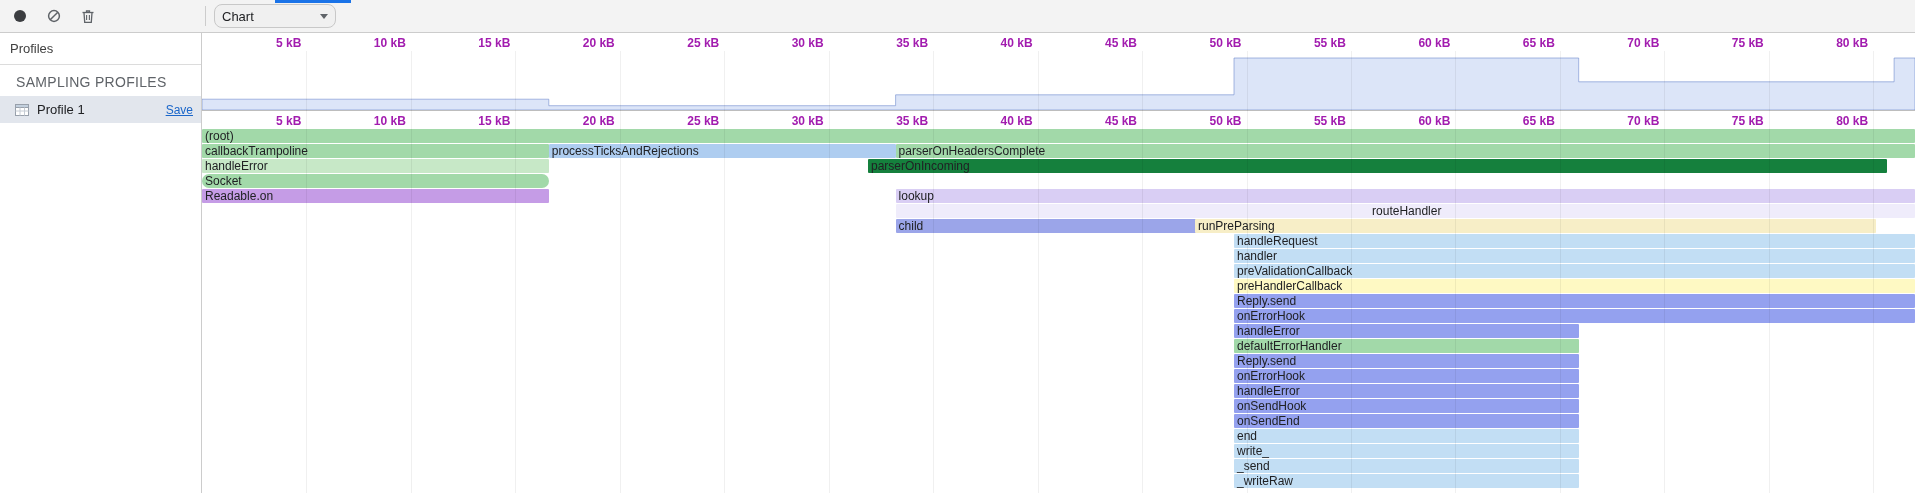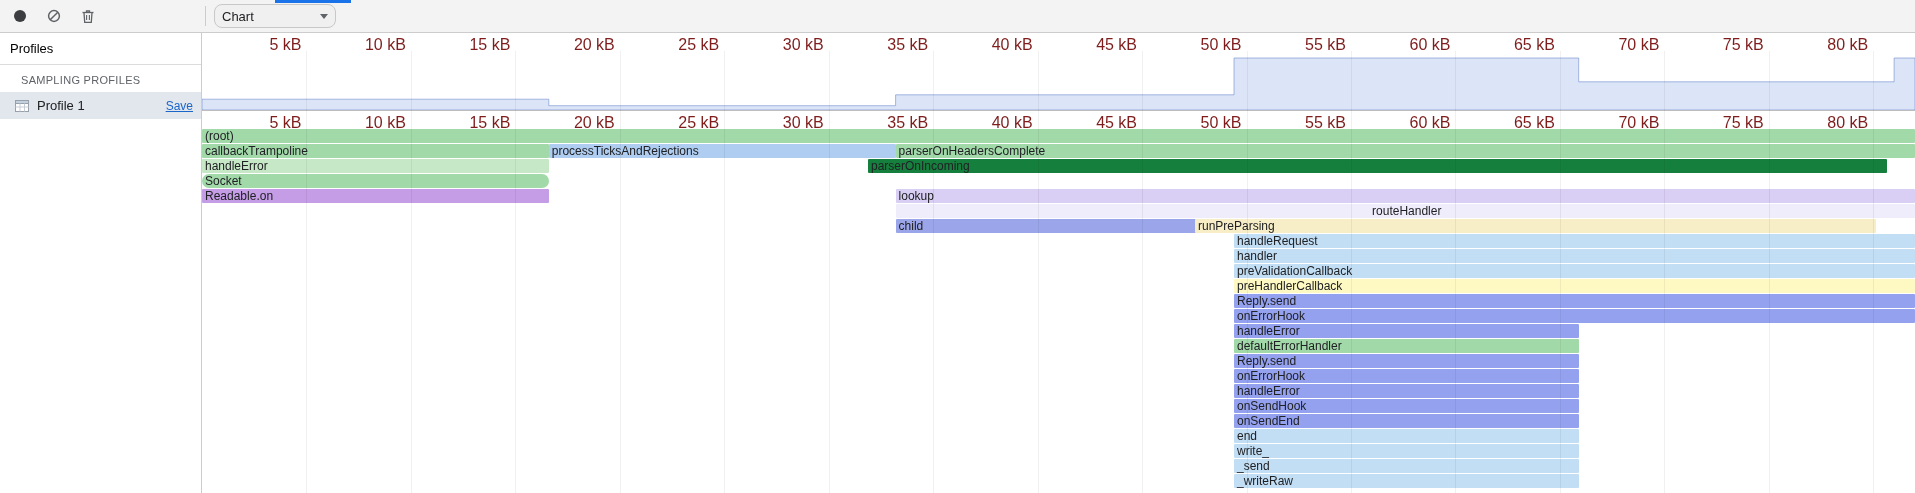--- a/index.html
+++ b/index.html
@@ -15,34 +15,34 @@
   .tb-sep{width:1px;height:20px;background:#ccc;margin-left:95px;}
   .view-select{margin-left:8px;width:122px;height:24px;box-sizing:border-box;border:1px solid #c8c8c8;
     border-radius:8px;background:#f0f0f0;display:flex;align-items:center;padding:0 7px;font-size:13px;
     color:#202124;cursor:pointer;}
   .view-select .vs-label{flex:1;}
   .select-arrow{width:0;height:0;border-left:4px solid transparent;border-right:4px solid transparent;
     border-top:5px solid #5f6368;}
 
   
   .sidebar{position:absolute;top:33px;left:0;width:201px;bottom:0;background:#fff;border-right:1px solid #ccc;}
-  .sidebar-header{padding:8px 10px;font-size:13px;color:#000000;border-bottom:1px solid #dcdcdc;}
-  .sidebar-section{padding:9px 21px 6px;font-size:11px;color:#5f6368;letter-spacing:.3px;}
+  .sidebar-header{padding:8px 10px;font-size:13px;color:#404040;border-bottom:1px solid #dcdcdc;}
+  .sidebar-section{padding:9px 16px 6px;font-size:14px;color:#5f6368;letter-spacing:.3px;}
   .profile-item{display:flex;align-items:center;height:27px;padding:0 8px 0 14px;
     background:var(--selected-row-bg,#e2e6ed);cursor:pointer;}
   .profile-icon{display:flex;margin-right:7px;}
   .profile-name{font-size:13px;color:#202124;flex:1;}
   .save-link{font-size:12px;color:#1b66c9;text-decoration:underline;cursor:pointer;}
 
   
   .main{position:absolute;top:33px;left:202px;right:0;bottom:0;background:#fff;}
   .ruler{position:relative;height:18px;}
   .ruler-top{position:absolute;top:0;left:0;right:0;}
-  .tick-label{position:absolute;top:3px;font-size:16px;color:#7f1d1d;
-    transform:translateX(calc(-100% - 5px));white-space:nowrap;}
+  .tick-label{position:absolute;top:3px;font-size:12px;color:#a21caf;
+    transform:translateX(calc(-100% - 5px));white-space:nowrap;font-weight:bold;}
   .chart-body{position:absolute;top:18px;left:0;right:0;bottom:0;}
   .overview{height:60px;border-bottom:1px solid #bdbdbd;box-sizing:border-box;position:relative;cursor:crosshair;}
   .overview svg{display:block;}
   .flame{position:relative;}
   .flame-row{position:relative;height:15px;}
   .flame-bar{position:absolute;top:0;height:14px;overflow:hidden;border-radius:1px;}
   .bar-label{display:block;font-size:12px;line-height:14px;padding-left:3px;color:#202124;white-space:nowrap;}
   .gridlines{position:absolute;top:0;bottom:0;left:0;right:0;pointer-events:none;z-index:5;}
   .gridline{position:absolute;top:0;bottom:0;width:1px;background:rgba(0,0,0,0.06);}
 </style>

